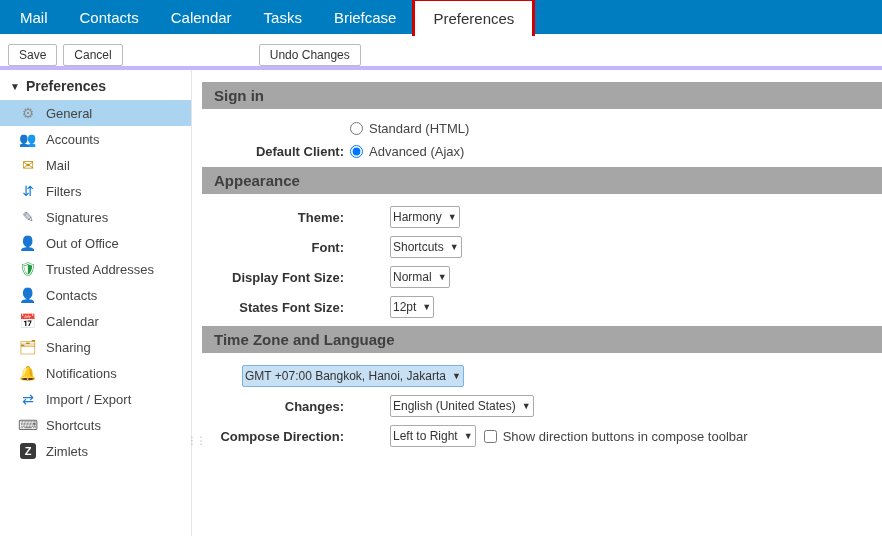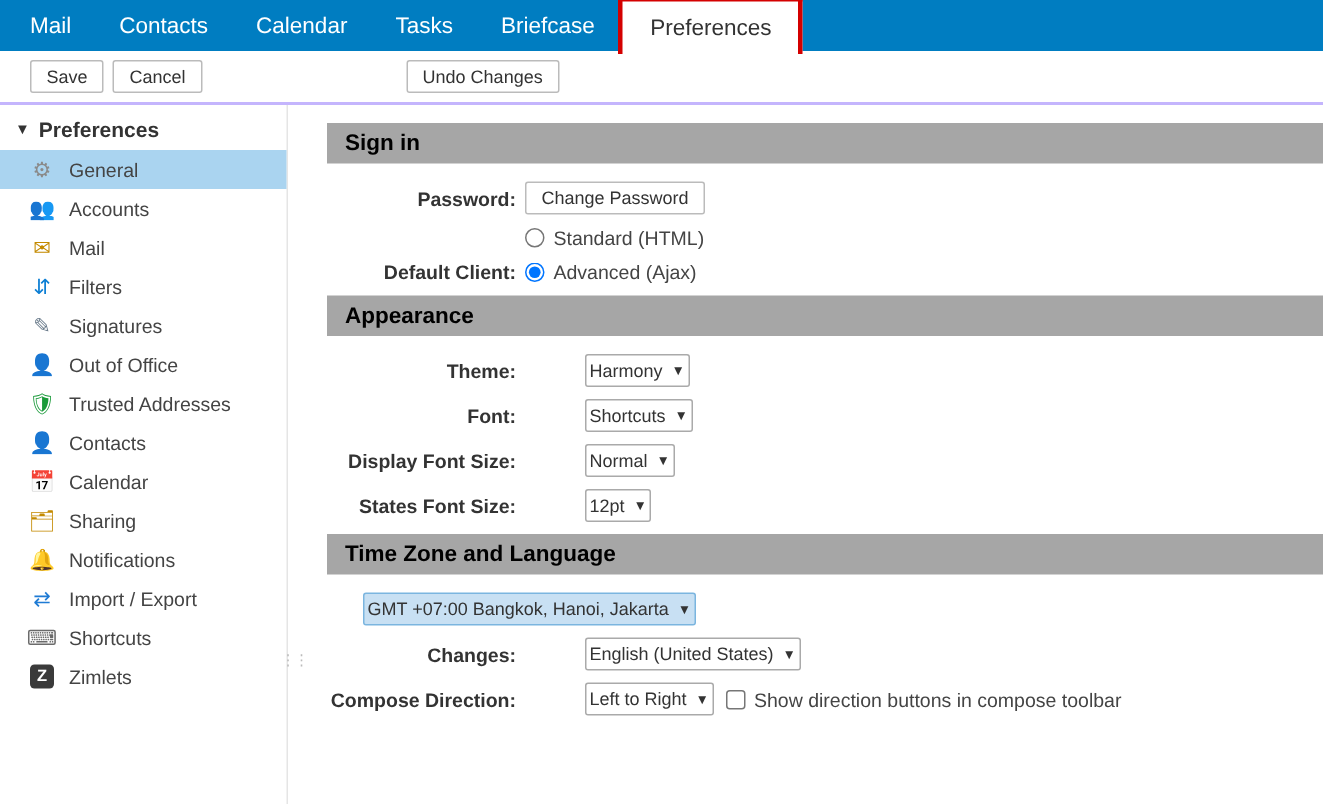--- a/index.html
+++ b/index.html
@@ -34,24 +34,24 @@
     border: 3px solid #d40000;
     border-bottom: none;
     margin-top: -2px;
     margin-bottom: -2px;
     padding: 0 18px;
   }
   
   .toolbar {
     height: 36px;
     display: flex;
-    align-items: center;
-    padding: 0 20px;
-    gap: 6px;
-    border-bottom: 2px solid #c4b5fd;
+    align-items: flex-end;
+    padding: 0 8px;
+    gap: 6px;
+    border-bottom: 4px solid #c4b5fd;
   }
   .btn {
     background: #fff;
     border: 1px solid #bbb;
     border-radius: 2px;
     padding: 3px 10px;
     font-size: 12px;
     cursor: pointer;
     color: #333;
   }
@@ -113,25 +113,25 @@
     letter-spacing: -1px;
   }
   
   .content {
     flex: 1;
     padding: 6px 0 20px 10px;
     overflow-y: auto;
   }
   .section-header {
     background: #a6a6a6;
-    color: #000000;
+    color: #404040;
     font-weight: 600;
     font-size: 15px;
     padding: 5px 12px;
-    margin: 6px 0 12px 16px;
+    margin: 6px 0 12px 0;
   }
   .form-row {
     display: flex;
     align-items: center;
     margin-bottom: 8px;
   }
   .form-label {
     width: 148px;
     text-align: right;
     font-weight: 600;
@@ -263,26 +263,20 @@
           <span>Zimlets</span>
         </div>
       </div>
     <div class="drag-handle">⋮⋮</div>
   </div>
 
   <div class="content">
 
     <div class="section-header">Sign in</div>
     <div class="form-row">
-      <div class="form-label">Password:</div>
-      <div class="form-control">
-        <button class="btn">Change Password</button>
-      </div>
-    </div>
-    <div class="form-row">
       <div class="form-label"></div>
       <div class="form-control">
         <label class="radio-row">
           <input type="radio" name="dc" style="">
           <span>Standard (HTML)</span>
         </label>
       </div>
     </div>
     <div class="form-row">
       <div class="form-label">Default Client:</div>

